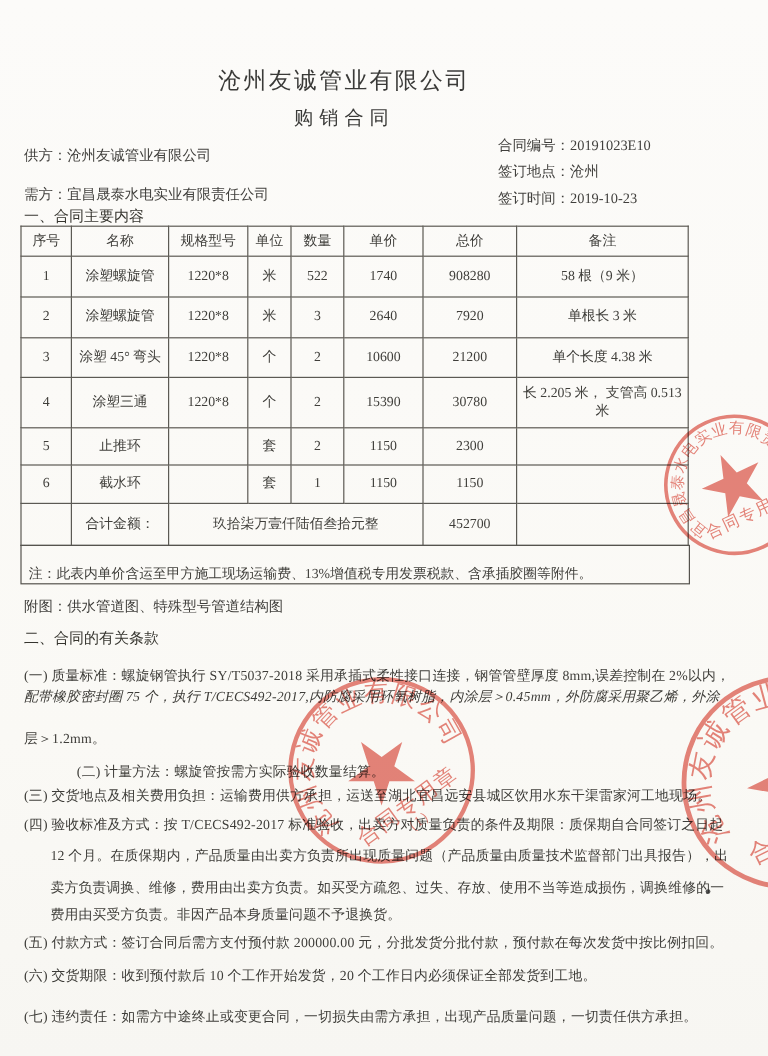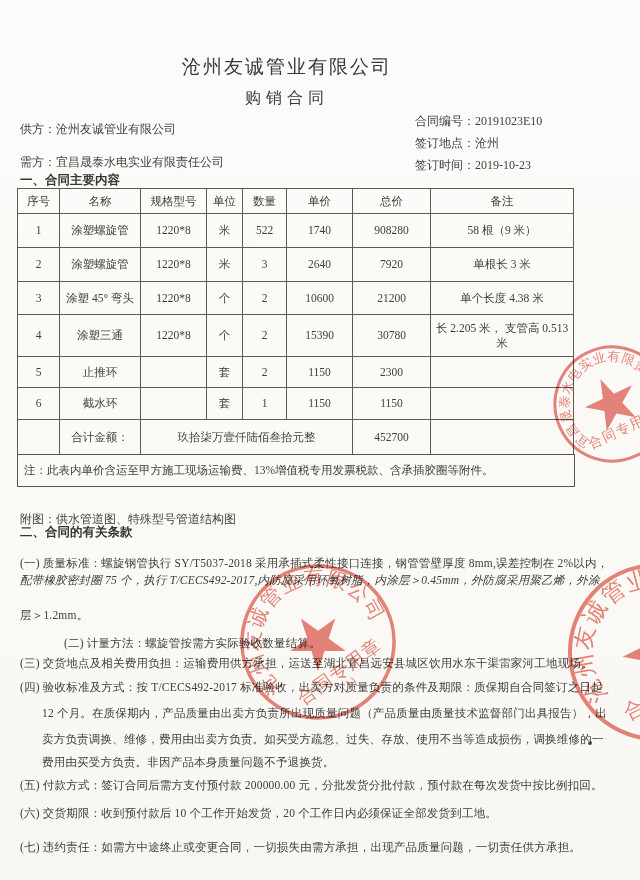--- a/index.html
+++ b/index.html
@@ -7,37 +7,37 @@
   .page{
     position:relative;width:640px;height:880px;overflow:hidden;
     background:linear-gradient(180deg,#fcfbf9 0%,#faf9f5 70%,#f7f6f2 100%);
     font-family:"Liberation Serif","DejaVu Serif",serif;
     color:#3c3c3a;
   }
   .abs{position:absolute;white-space:nowrap;}
   .title{left:0;top:54px;width:574px;text-align:center;font-size:19px;letter-spacing:2px;color:#3a3a38;}
   .subtitle{left:0;top:88px;width:574px;text-align:center;font-size:16px;letter-spacing:5px;color:#3a3a38;}
   .meta{font-size:12px;color:#403f3c;}
-  .sec-head{font-size:12.5px;font-weight:bold;color:#36352f;}
+  .sec-head{font-size:12.5px;font-weight:normal;color:#36352f;}
   table.items{
     position:absolute;left:17px;top:188px;width:556px;
     border-collapse:collapse;table-layout:fixed;
     font-size:11.5px;color:#3f3e3a;
   }
   table.items th,table.items td{
     border:1px solid #5c5a54;text-align:center;vertical-align:middle;
     padding:1px 3px;font-weight:normal;line-height:1.3;overflow:hidden;
   }
   table.items{border:1.5px solid #55534e;}
   .note-box{
     position:absolute;left:17px;top:454px;width:558px;height:33px;box-sizing:border-box;
-    border:1.2px solid #55534e;display:flex;align-items:center;
+    border:1.2px solid #55534e;display:flex;align-items:flex-end;
     font-size:11.5px;color:#3f3e3a;padding:0 6px;white-space:nowrap;
   }
-  .attachment{left:20px;top:497px;font-size:12px;color:#403f3c;margin-top:14px;}
+  .attachment{left:20px;top:497px;font-size:12px;color:#403f3c;}
   .term-line{position:absolute;font-size:11.5px;color:#3e3d39;letter-spacing:0.2px;white-space:nowrap;}
   .stamp{position:absolute;mix-blend-mode:multiply;opacity:0.62;pointer-events:none;}
   .stamp text{font-family:"Liberation Serif","DejaVu Serif",serif;}
   .ink-dot{position:absolute;left:588px;top:741px;width:4px;height:4px;border-radius:50%;background:#2c2c2c;opacity:.8;}
 </style>
 </head>
 <body>
 
 <div class="page">
 

